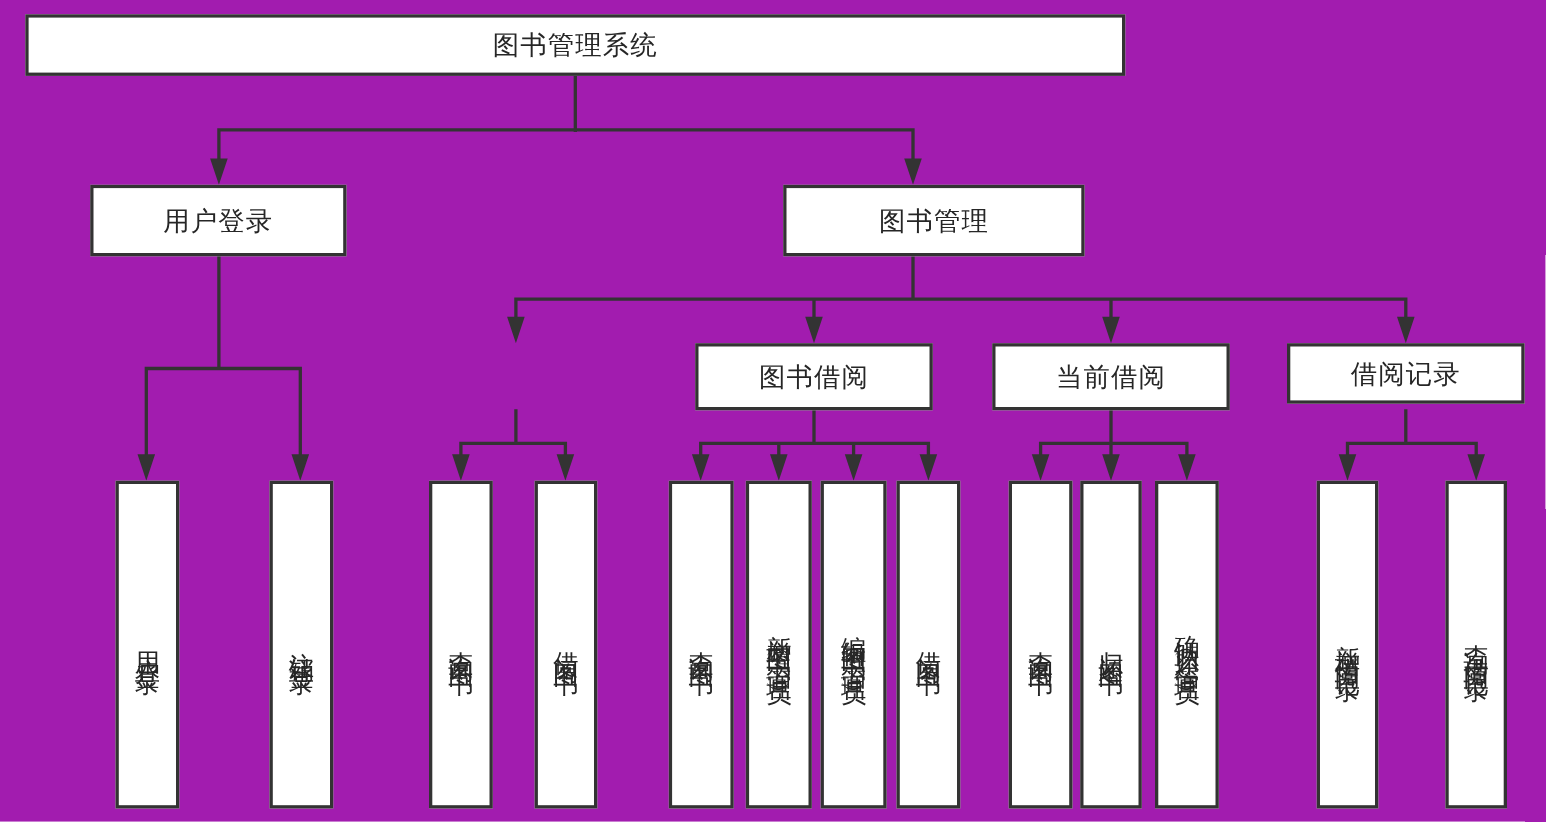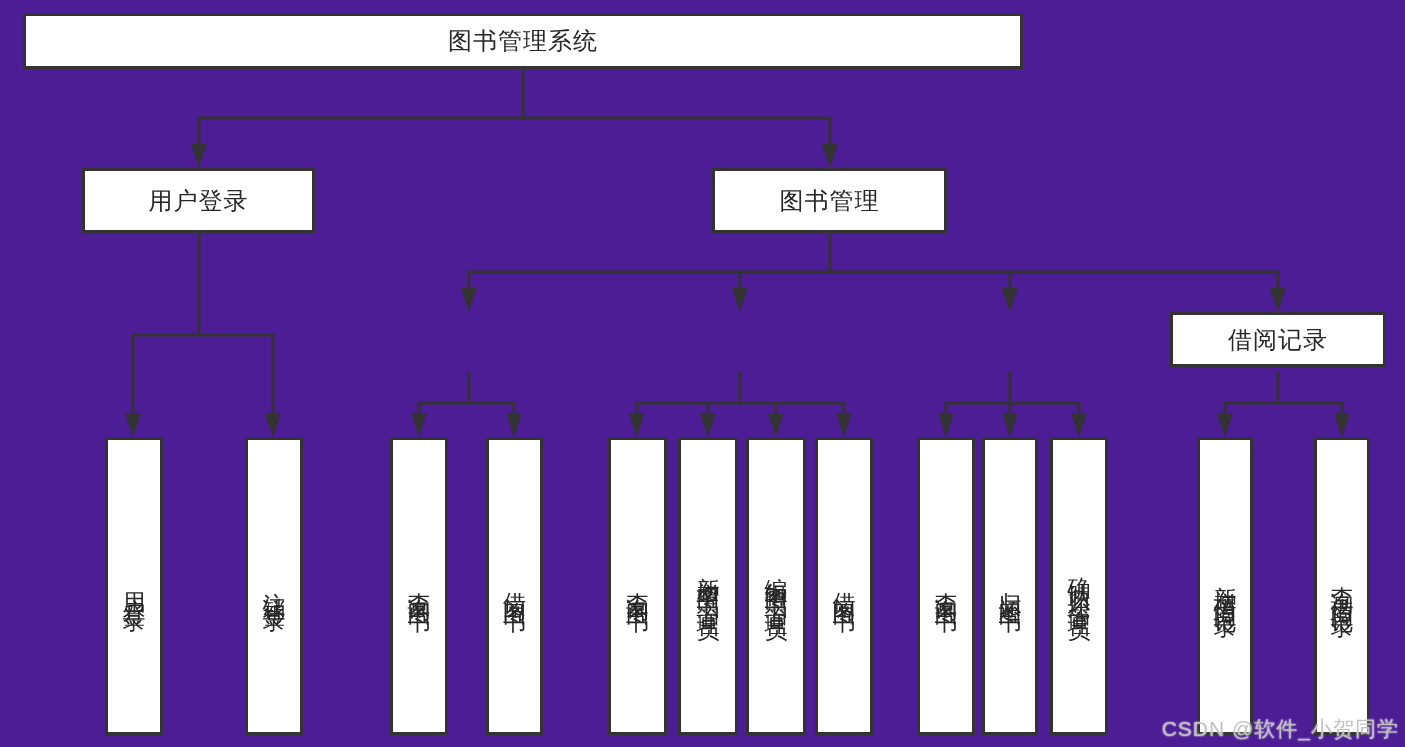--- a/index.html
+++ b/index.html
@@ -4,21 +4,21 @@
 <style>
   html, body {
     margin: 0;
     padding: 0;
     background: #ffffff;
   }
   .stage {
     position: relative;
     width: 1405px;
     height: 747px;
-    background: #4c1d95;
+    background: #a21caf;
     font-family: "Liberation Sans", "DejaVu Sans", sans-serif;
     overflow: hidden;
   }
   .connectors {
     position: absolute;
     left: 0;
     top: 0;
     z-index: 1;
   }
   .box {
@@ -117,22 +117,24 @@
              M938 413 L954 413 L946 437 Z
              M1002 413 L1018 413 L1010 437 Z
              M1071 413 L1087 413 L1079 437 Z
              M1217 413 L1233 413 L1225 437 Z
              M1334 413 L1350 413 L1342 437 Z"></path>
   </svg>
 
   <div class="box h" style="left:23px; top:13px; width:1000px; height:56px;">图书管理系统</div>
 
   <div class="box h" style="left:82px; top:168px; width:233px; height:65px;">用户登录</div>
-  <div class="box h" style="left:712px; top:168px; width:235px; height:65px;">图书管理</div>
+  <div class="box h" style="left:712px; top:168px; width:274px; height:65px;">图书管理</div>
 
+  <div class="box h" style="left:632px; top:312px; width:216px; height:61px;">图书借阅</div>
+  <div class="box h" style="left:902px; top:312px; width:216px; height:61px;">当前借阅</div>
   <div class="box h" style="left:1170px; top:312px; width:216px; height:55px;">借阅记录</div>
 
   <div class="box v" style="left:105px; width:58px;">
     <span class="vtext">用户登录</span>
   </div>
   <div class="box v" style="left:245px; width:58px;">
     <span class="vtext">注销登录</span>
   </div>
 
   <div class="box v" style="left:390px; width:58px;">
@@ -165,15 +167,14 @@
     <span class="vtext">确认归还（管理员）</span>
   </div>
 
   <div class="box v" style="left:1197px; width:56px;">
     <span class="vtext">新增借阅记录</span>
   </div>
   <div class="box v" style="left:1314px; width:56px;">
     <span class="vtext">查询借阅记录</span>
   </div>
 
-  <div class="watermark">CSDN @软件_小贺同学</div>
 
 </div>
 
 </body></html>

